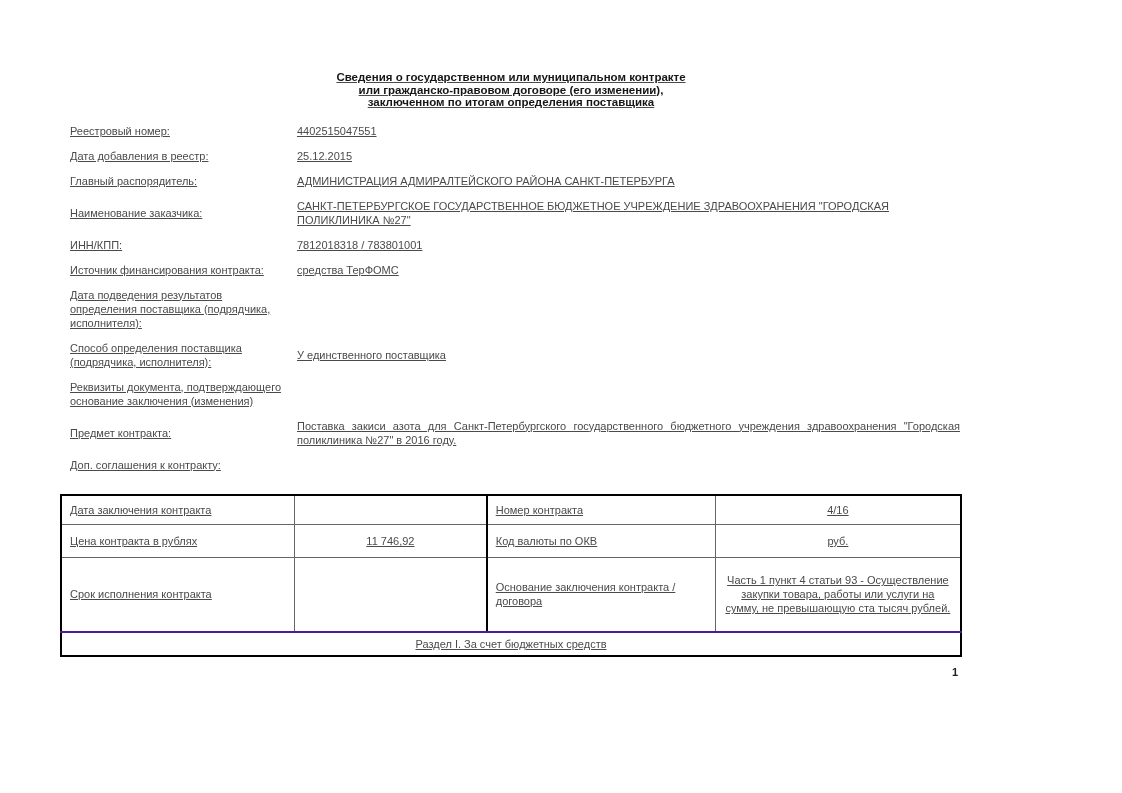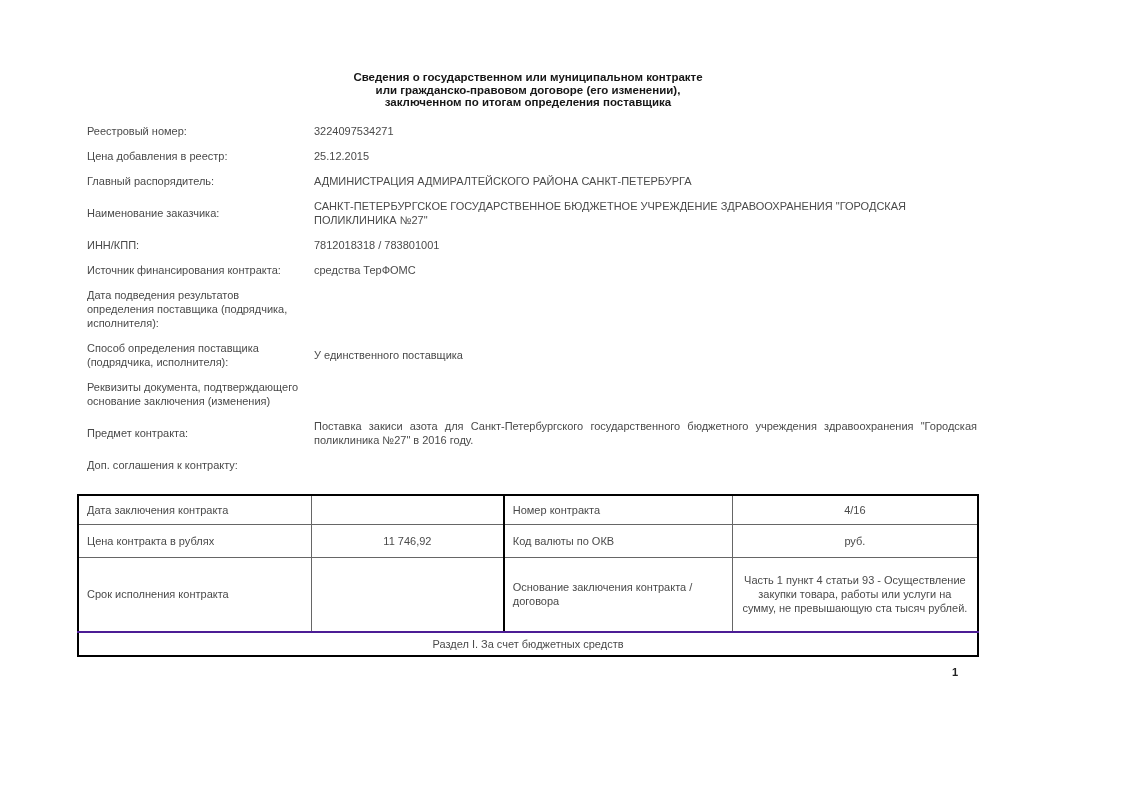--- a/index.html
+++ b/index.html
@@ -6,22 +6,22 @@
   html,body { background:#ffffff; }
   .page {
     position:relative;
     width:1122px; height:793px;
     background:#ffffff;
     font-family:"Liberation Sans", sans-serif;
     color:#4a4a4a;
     overflow:hidden;
   }
   .content {
-    position:absolute; left:77px; top:71px; width:902px;
-    font-size:11px; line-height:14px;
+    position:absolute; left:60px; top:71px; width:902px;
+    font-size:11px; line-height:14px;text-decoration:underline;
   }
   .doc-title {
     text-align:center;
     font-weight:bold;
     color:#161616;
     font-size:11.5px;
     line-height:12.5px;
     margin-bottom:15px;
   }
   .field { display:flex; margin-bottom:11px;align-items:center; }
@@ -70,25 +70,25 @@
   <div class="content">
 
     <div class="doc-title">
       <div>Сведения о государственном или муниципальном контракте</div>
       <div>или гражданско-правовом договоре (его изменении),</div>
       <div>заключенном по итогам определения поставщика</div>
     </div>
 
     <div class="field">
       <div class="label">Реестровый номер:</div>
-      <div class="value">3224097534271</div>
+      <div class="value">4402515047551</div>
     </div>
 
     <div class="field">
-      <div class="label">Цена добавления в реестр:</div>
+      <div class="label">Дата добавления в реестр:</div>
       <div class="value">25.12.2015</div>
     </div>
 
     <div class="field">
       <div class="label">Главный распорядитель:</div>
       <div class="value">АДМИНИСТРАЦИЯ АДМИРАЛТЕЙСКОГО РАЙОНА САНКТ-ПЕТЕРБУРГА</div>
     </div>
 
     <div class="field">
       <div class="label">Наименование заказчика:</div>

